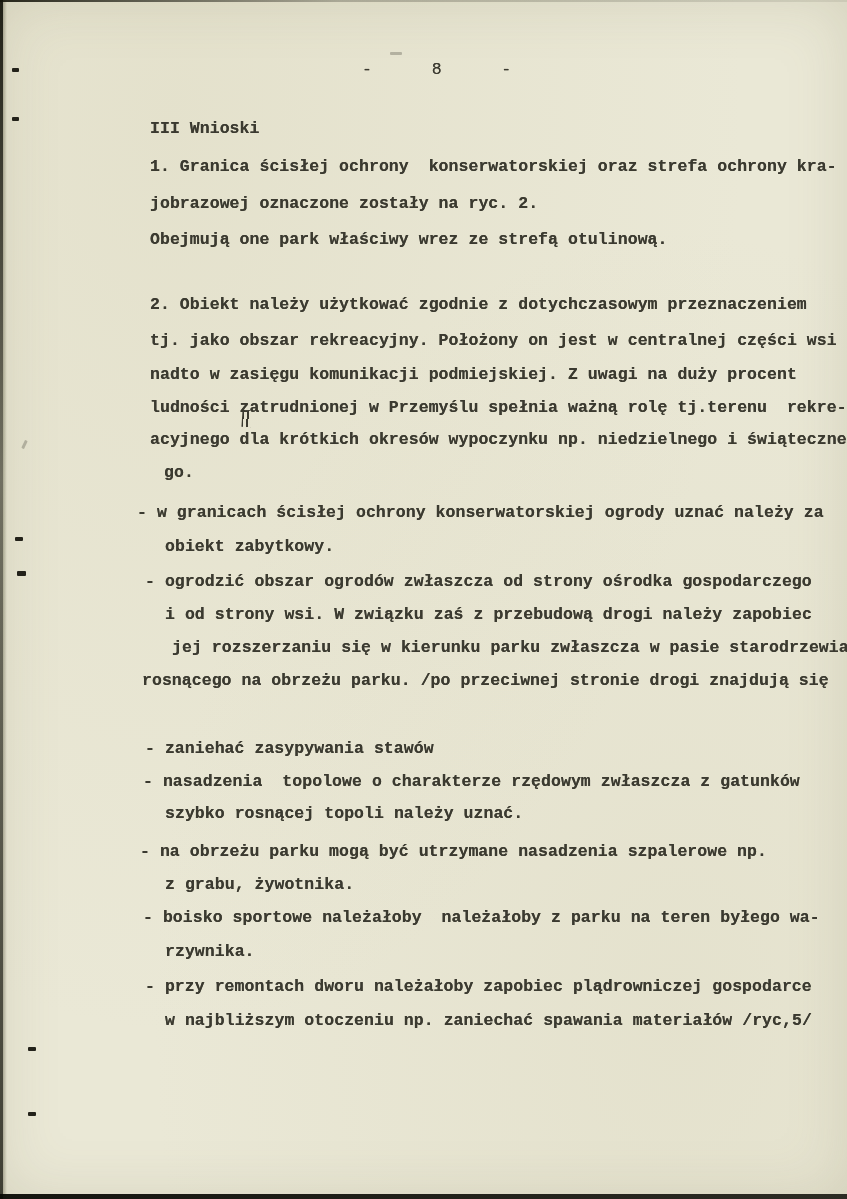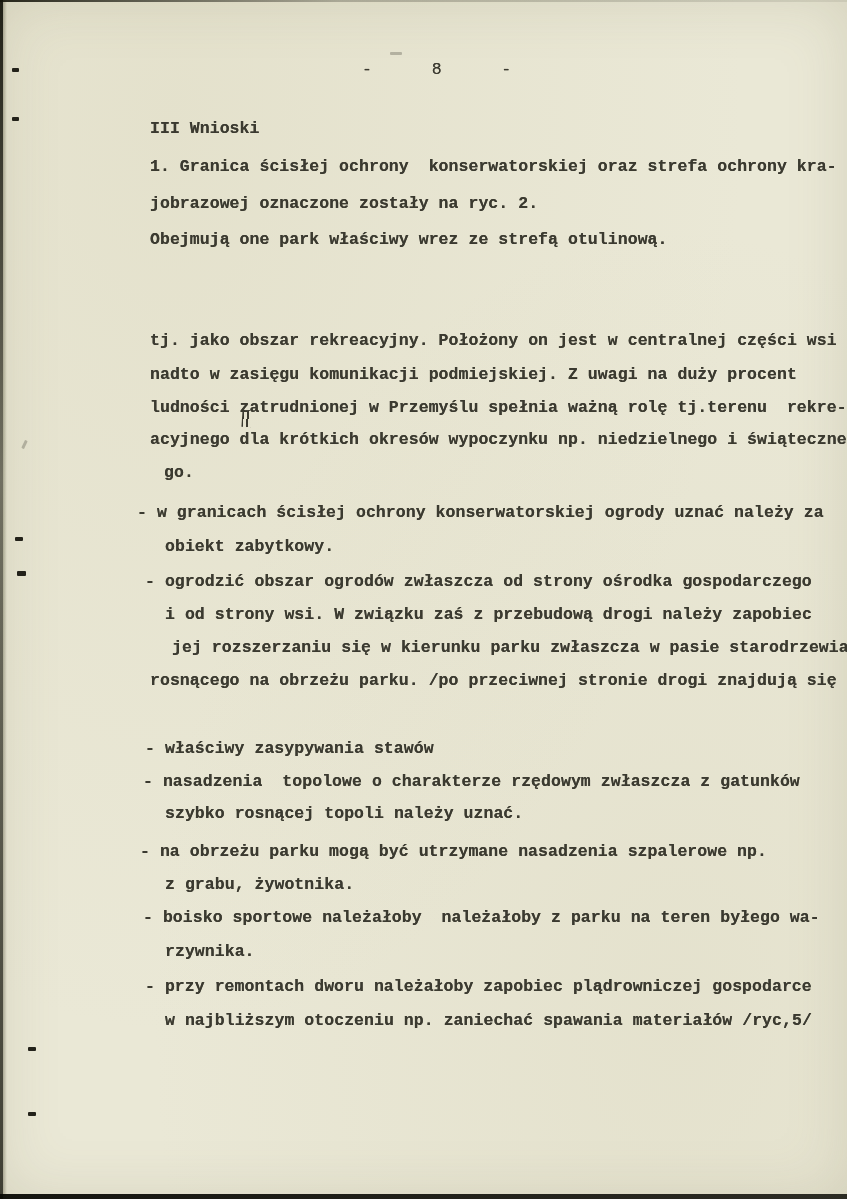--- a/index.html
+++ b/index.html
@@ -96,33 +96,34 @@
 
   <div class="correction-mark"></div>
 
   <div class="page-number-line">-      8      -</div>
 
   <div class="line" style="top:118px;left:150px">III Wnioski</div>
   <div class="line" style="top:156px;left:150px">1. Granica ścisłej ochrony  konserwatorskiej oraz strefa ochrony kra-</div>
   <div class="line" style="top:193px;left:150px">jobrazowej oznaczone zostały na ryc. 2.</div>
   <div class="line" style="top:229px;left:150px">Obejmują one park właściwy wrez ze strefą otulinową.</div>
 
+  <div class="line" style="top:294px;left:150px">2. Obiekt należy użytkować zgodnie z dotychczasowym przeznaczeniem</div>
   <div class="line" style="top:330px;left:150px">tj. jako obszar rekreacyjny. Położony on jest w centralnej części wsi</div>
   <div class="line" style="top:364px;left:150px">nadto w zasięgu komunikacji podmiejskiej. Z uwagi na duży procent</div>
   <div class="line" style="top:397px;left:150px">ludności zatrudnionej w Przemyślu spełnia ważną rolę tj.terenu  rekre-</div>
   <div class="line" style="top:429px;left:150px">acyjnego dla krótkich okresów wypoczynku np. niedzielnego i świąteczneg</div>
   <div class="line" style="top:462px;left:164px">go.</div>
 
   <div class="line" style="top:502px;left:137px">- w granicach ścisłej ochrony konserwatorskiej ogrody uznać należy za</div>
   <div class="line" style="top:536px;left:165px">obiekt zabytkowy.</div>
   <div class="line" style="top:604px;left:165px">i od strony wsi. W związku zaś z przebudową drogi należy zapobiec</div>
   <div class="line" style="top:571px;left:145px">- ogrodzić obszar ogrodów zwłaszcza od strony ośrodka gospodarczego</div>
   <div class="line" style="top:637px;left:172px">jej rozszerzaniu się w kierunku parku zwłaszcza w pasie starodrzewia</div>
-  <div class="line" style="top:670px;left:150px">rosnącego na obrzeżu parku. /po przeciwnej stronie drogi znajdują się</div>
-  <div class="line" style="top:738px;left:145px">- właściwy zasypywania stawów</div>
+  <div class="line" style="top:670px;left:142px">rosnącego na obrzeżu parku. /po przeciwnej stronie drogi znajdują się</div>
+  <div class="line" style="top:738px;left:145px">- zaniehać zasypywania stawów</div>
   <div class="line" style="top:803px;left:165px">szybko rosnącej topoli należy uznać.</div>
   <div class="line" style="top:771px;left:143px">- nasadzenia  topolowe o charakterze rzędowym zwłaszcza z gatunków</div>
   <div class="line" style="top:841px;left:140px">- na obrzeżu parku mogą być utrzymane nasadzenia szpalerowe np.</div>
   <div class="line" style="top:874px;left:165px">z grabu, żywotnika.</div>
   <div class="line" style="top:907px;left:143px">- boisko sportowe należałoby  należałoby z parku na teren byłego wa-</div>
   <div class="line" style="top:941px;left:165px">rzywnika.</div>
   <div class="line" style="top:976px;left:145px">- przy remontach dworu należałoby zapobiec plądrowniczej gospodarce</div>
   <div class="line" style="top:1010px;left:165px">w najbliższym otoczeniu np. zaniechać spawania materiałów /ryc,5/</div>
 
 </div>

